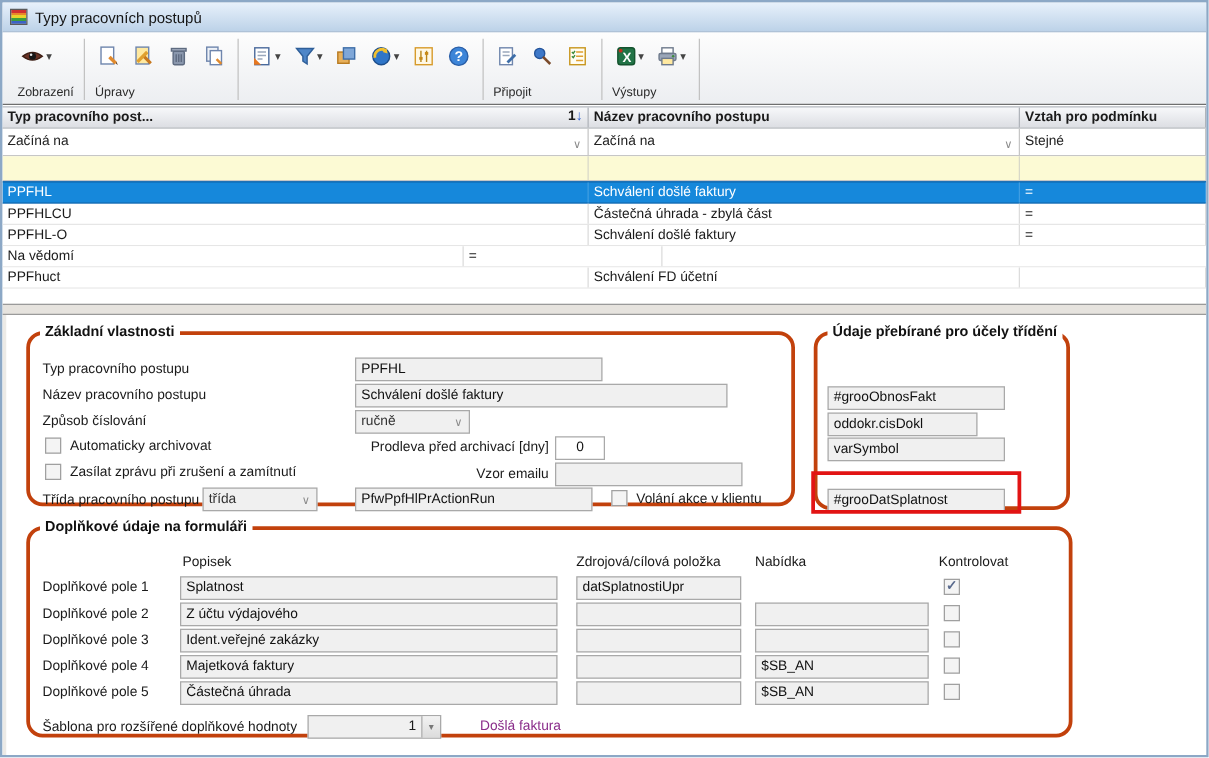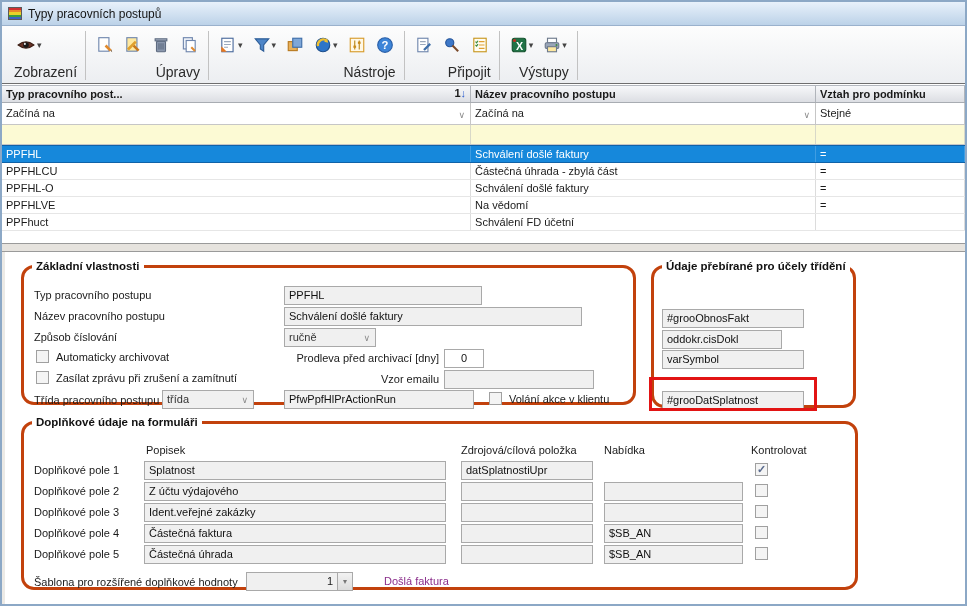--- a/index.html
+++ b/index.html
@@ -16,21 +16,21 @@
   .titlebar .title { font-size:12px; color:#151515; }
 
   
   .toolbar { position:absolute; left:0; top:24px; width:963px; height:58px;
     background:linear-gradient(#fdfdfd,#eceef1); border-bottom:1px solid #6e6e6e;
     display:flex; align-items:stretch; padding:2px 2px 0 4px; }
   .tb-group { display:flex; flex-direction:column; justify-content:space-between; padding:2px 8px 1px 8px; }
   .tb-sep { width:1px; background:#c2c2c2; margin:3px 0; }
   .tb-icons { display:flex; align-items:center; gap:6px; height:30px; }
   .tb-btn { display:flex; align-items:center; gap:1px; padding:2px; border-radius:2px; cursor:default; }
-  .tb-label { text-align:right; font-size:14px; color:#2a2a2a; padding-bottom:2px; }
+  .tb-label { text-align:left; font-size:10px; color:#2a2a2a; padding-bottom:2px; }
   .dd { font-size:9px; color:#444; line-height:8px; }
   .tb-btn svg { display:block; }
 
   
   .grid { position:absolute; left:0; top:83px; width:963px; }
   .grow { display:flex; width:963px; }
   .gcell { overflow:hidden; white-space:nowrap; padding:2px 4px; position:relative; }
   .c0 { width:502px; } .c1 { width:369px; } .c2 { width:159px; }
   .ghead { height:18px; background:linear-gradient(#f7f8fa,#dcdee3); border-top:1px solid #b4b8bf; border-bottom:1px solid #a8acb2; }
   .ghead .gcell { font-weight:bold; border-right:1px solid #b0b4ba; line-height:13px; }
@@ -168,21 +168,20 @@
               <rect x="8.8" y="5" width="2.4" height="2" fill="#c88a18"></rect>
             </svg>
           </span>
         <span class="tb-btn">
           <svg width="18" height="18" viewBox="0 0 16 16">
               <circle cx="8" cy="8" r="6.5" fill="#3d85d8" stroke="#2a5fa8"></circle>
               <text x="8" y="11.5" text-anchor="middle" font-size="10" font-weight="bold" fill="#fff" font-family="Liberation Sans, sans-serif">?</text>
             </svg>
           </span>
       </div>
-      <div class="tb-label">Nástroje</div>
     </div>
     <div class="tb-sep"></div>
 
     <div class="tb-group">
       <div class="tb-icons">
         <span class="tb-btn">
           <svg width="18" height="18" viewBox="0 0 16 16">
               <rect x="2.5" y="2" width="9" height="12" fill="#fff" stroke="#6f86ad"></rect>
               <path d="M4.5 5 H9.5 M4.5 7.5 H9.5" stroke="#9aa8bc"></path>
               <path d="M8 12.5 L13.5 7" stroke="#3e6ea8" stroke-width="2"></path>
@@ -257,21 +256,20 @@
       <div class="gcell c0">PPFHLCU</div>
       <div class="gcell c1">Částečná úhrada - zbylá část</div>
       <div class="gcell c2">=</div>
     </div>
     <div class="grow gdatarow">
       <div class="gcell c0">PPFHL-O</div>
       <div class="gcell c1">Schválení došlé faktury</div>
       <div class="gcell c2">=</div>
     </div>
     <div class="grow gdatarow">
-      <div class="gcell c0">PPFHLVE</div>
       <div class="gcell c1">Na vědomí</div>
       <div class="gcell c2">=</div>
     </div>
     <div class="grow gdatarow">
       <div class="gcell c0">PPFhuct</div>
       <div class="gcell c1">Schválení FD účetní</div>
       <div class="gcell c2"></div>
     </div>
     <div class="grid-rest"></div>
   </div>
@@ -331,21 +329,21 @@
       <div class="field" style="left:580px; top:58px; width:139px;"></div>
       <span class="cbx" style="left:731px; top:60px;"></span>
 
       <span class="flabel" style="left:10px; top:82px;">Doplňkové pole 3</span>
       <div class="field" style="left:120px; top:79px; width:302px;">Ident.veřejné zakázky</div>
       <div class="field" style="left:437px; top:79px; width:132px;"></div>
       <div class="field" style="left:580px; top:79px; width:139px;"></div>
       <span class="cbx" style="left:731px; top:81px;"></span>
 
       <span class="flabel" style="left:10px; top:103px;">Doplňkové pole 4</span>
-      <div class="field" style="left:120px; top:100px; width:302px;">Částečná faktura</div>
+      <div class="field" style="left:120px; top:100px; width:302px;">Majetková faktury</div>
       <div class="field" style="left:437px; top:100px; width:132px;"></div>
       <div class="field" style="left:580px; top:100px; width:139px;">$SB_AN</div>
       <span class="cbx" style="left:731px; top:102px;"></span>
 
       <span class="flabel" style="left:10px; top:124px;">Doplňkové pole 5</span>
       <div class="field" style="left:120px; top:121px; width:302px;">Částečná úhrada</div>
       <div class="field" style="left:437px; top:121px; width:132px;"></div>
       <div class="field" style="left:580px; top:121px; width:139px;">$SB_AN</div>
       <span class="cbx" style="left:731px; top:123px;"></span>
 

